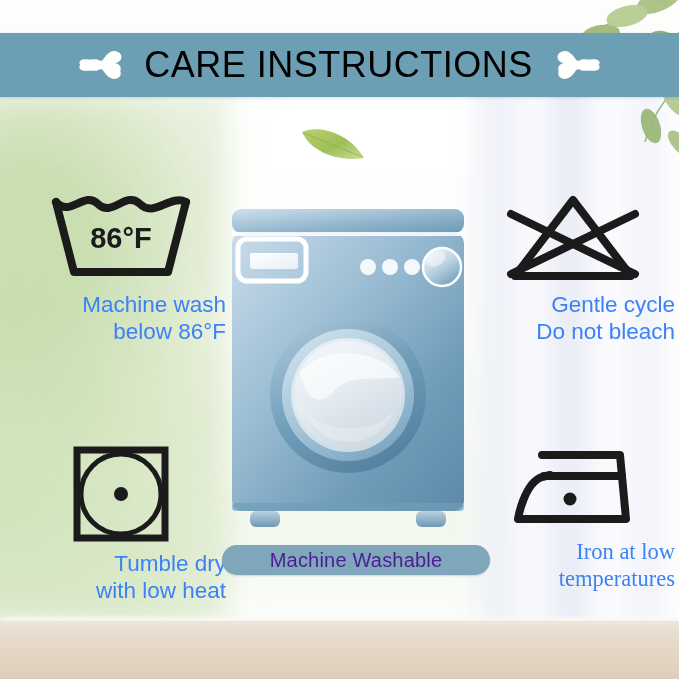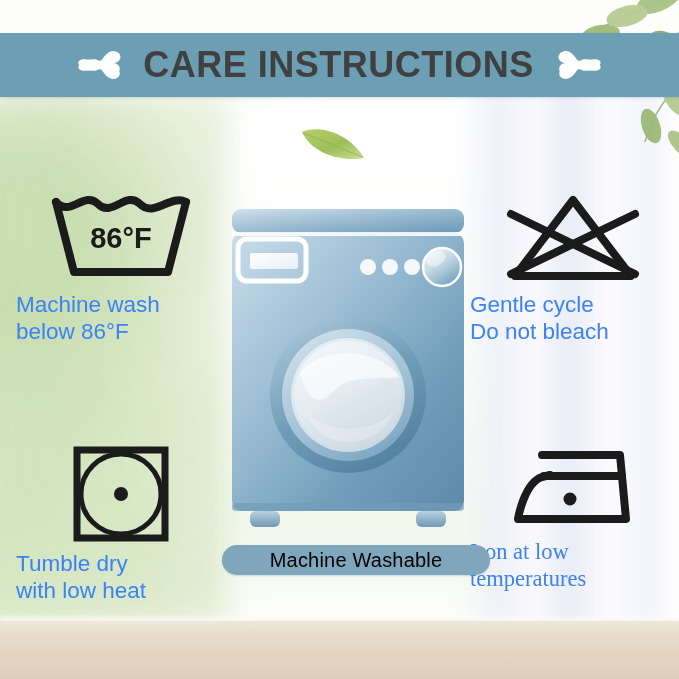--- a/index.html
+++ b/index.html
@@ -61,33 +61,33 @@
   .leaf-float{position:absolute;left:298px;top:122px;width:70px;height:44px;}
 
   
   .banner{
     position:absolute;left:0;top:33px;width:679px;height:64px;
     background:#6d9fb4;
     display:flex;align-items:center;justify-content:center;
     box-shadow:0 1px 3px rgba(90,130,150,.25);
   }
   .banner-title{
-    color:#404040;
+    color:#000000;
     font-size:36px;
-    font-weight:bold;
+    font-weight:normal;
     letter-spacing:.5px;
     white-space:nowrap;
     line-height:1;
   }
   .fleur{width:52px;height:44px;flex:none;}
   .fleur.left{margin-right:14px;}
   .fleur.right{margin-left:16px;}
 
   
-  .care-item{position:absolute;text-align:left;}
+  .care-item{position:absolute;text-align:right;}
   .care-icon{display:block;margin:0 auto;}
   .care-label{
     color:#3b82f6;
     font-size:22.5px;
     line-height:1.18;
     margin-top:8px;
     white-space:pre-line;
   }
 
   #item-wash   {left:16px;  top:192px; width:210px;}
@@ -100,21 +100,21 @@
 
   
   .badge{
     position:absolute;left:222px;top:545px;width:268px;height:30px;
     background:#7fa6ba;
     border-radius:15px;
     display:flex;align-items:center;justify-content:center;
     box-shadow:0 1px 2px rgba(110,150,170,.35);
   }
   .badge-text{
-    color:#000000;font-size:20px;letter-spacing:.2px;line-height:1;
+    color:#4c1d95;font-size:20px;letter-spacing:.2px;line-height:1;
   }
 </style>
 </head>
 <body>
 
 <div id="stage">
 
   <div class="bg-base"></div>
   <div class="bg-left-bokeh"></div>
   <div class="bg-mid-wash"></div>

